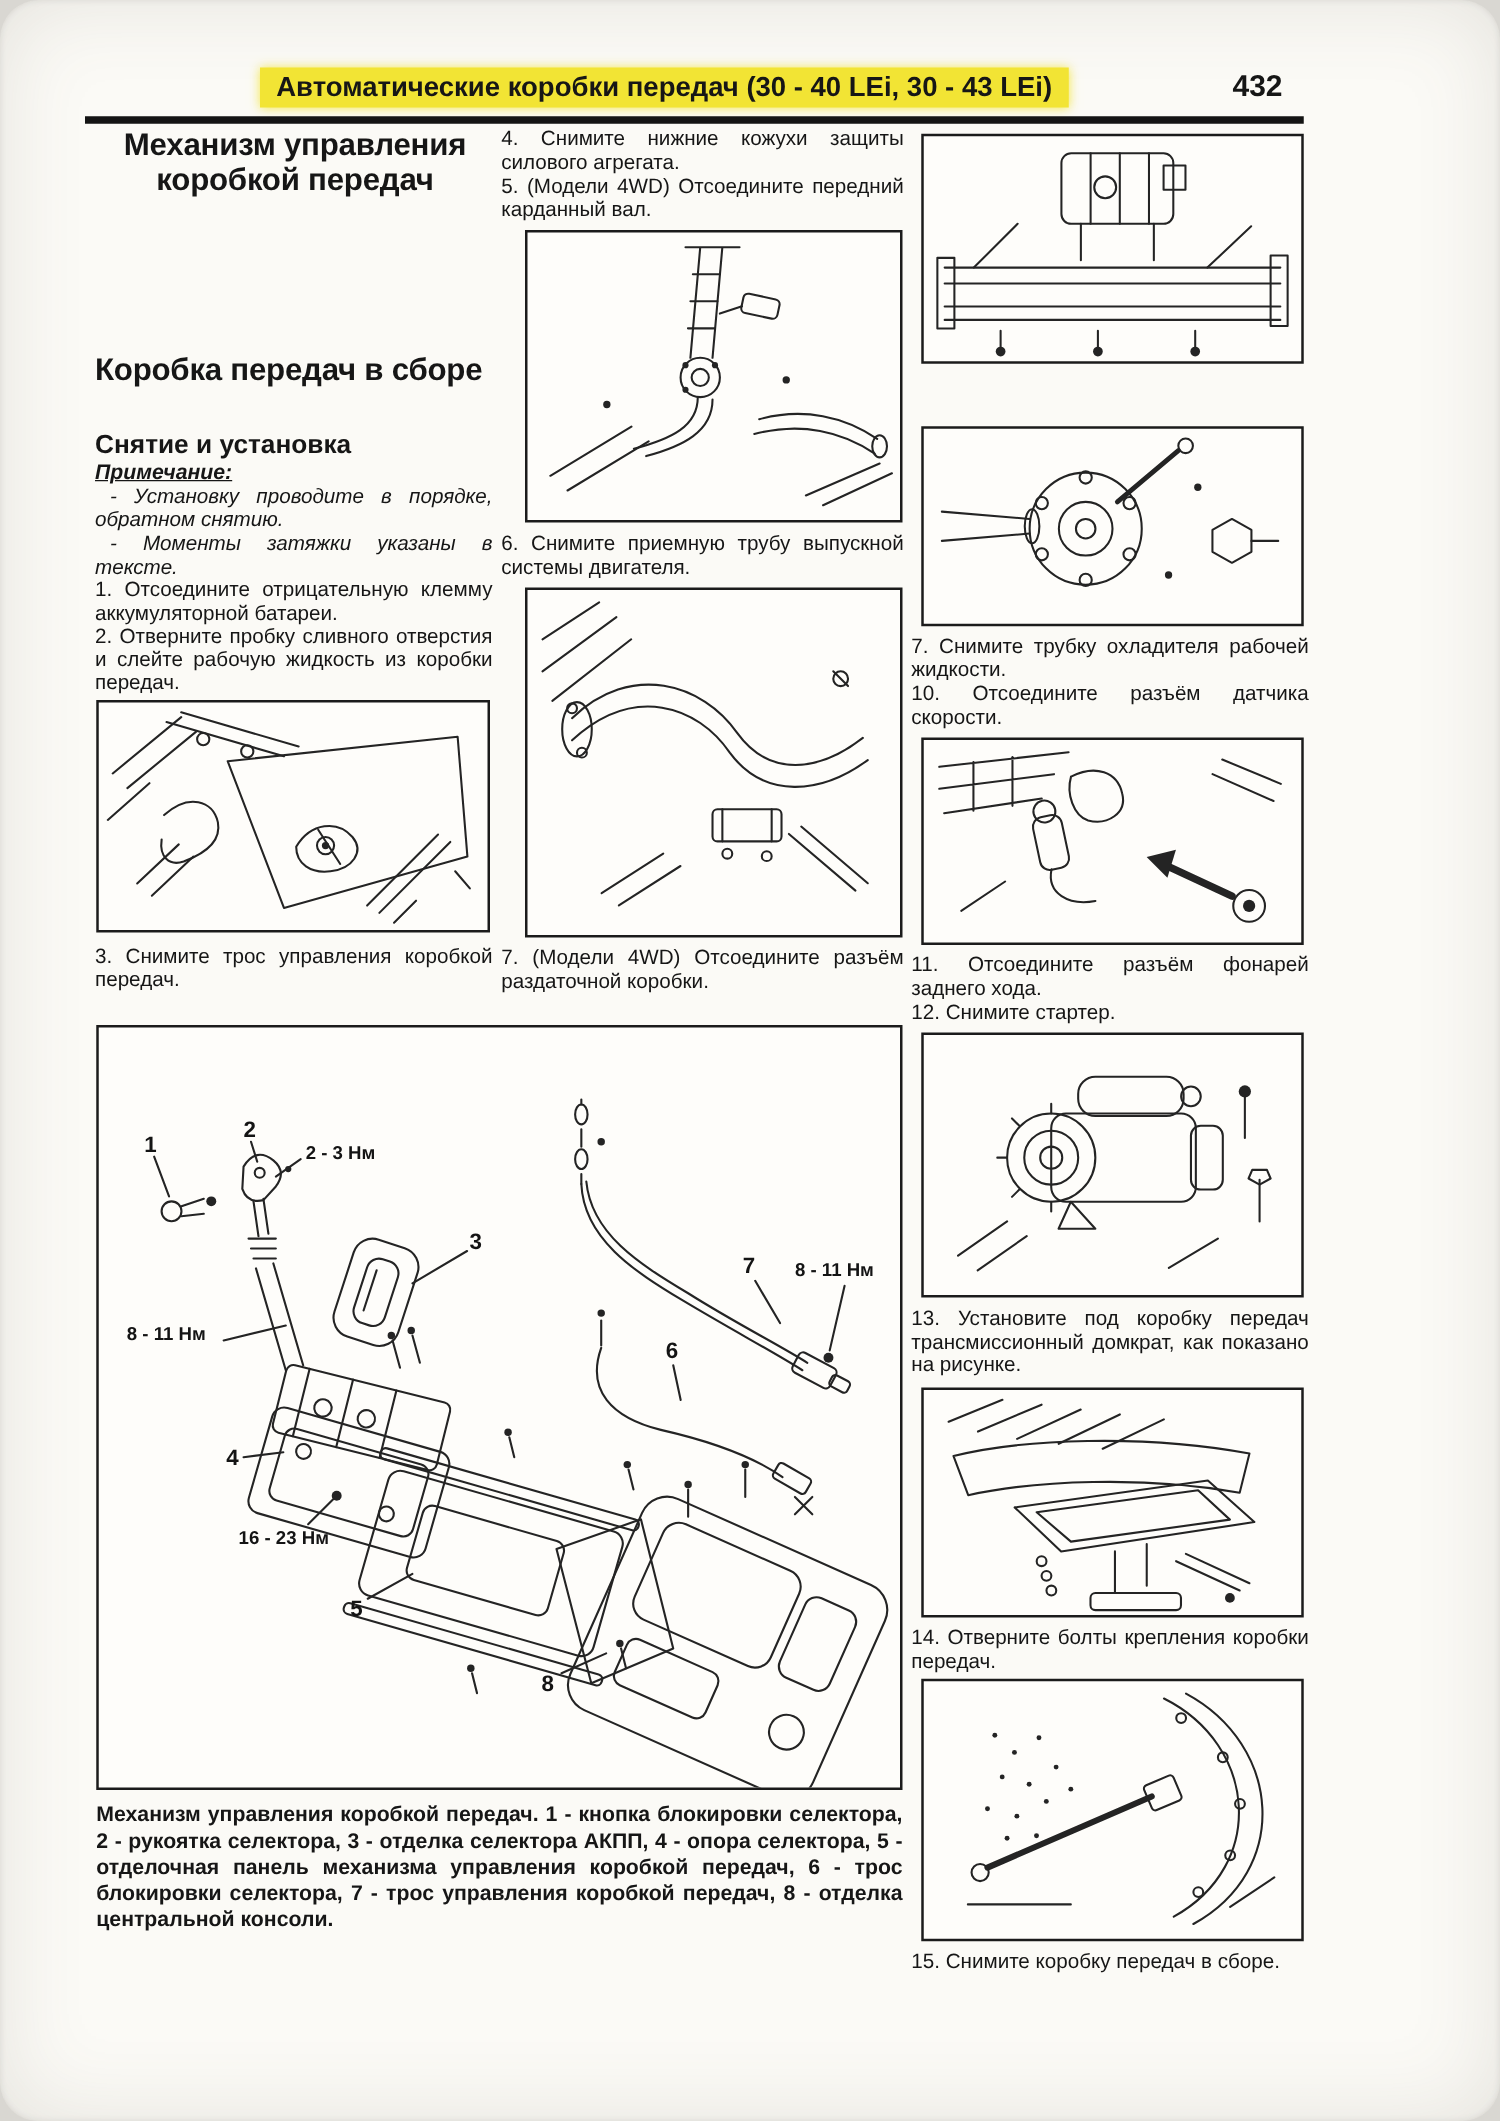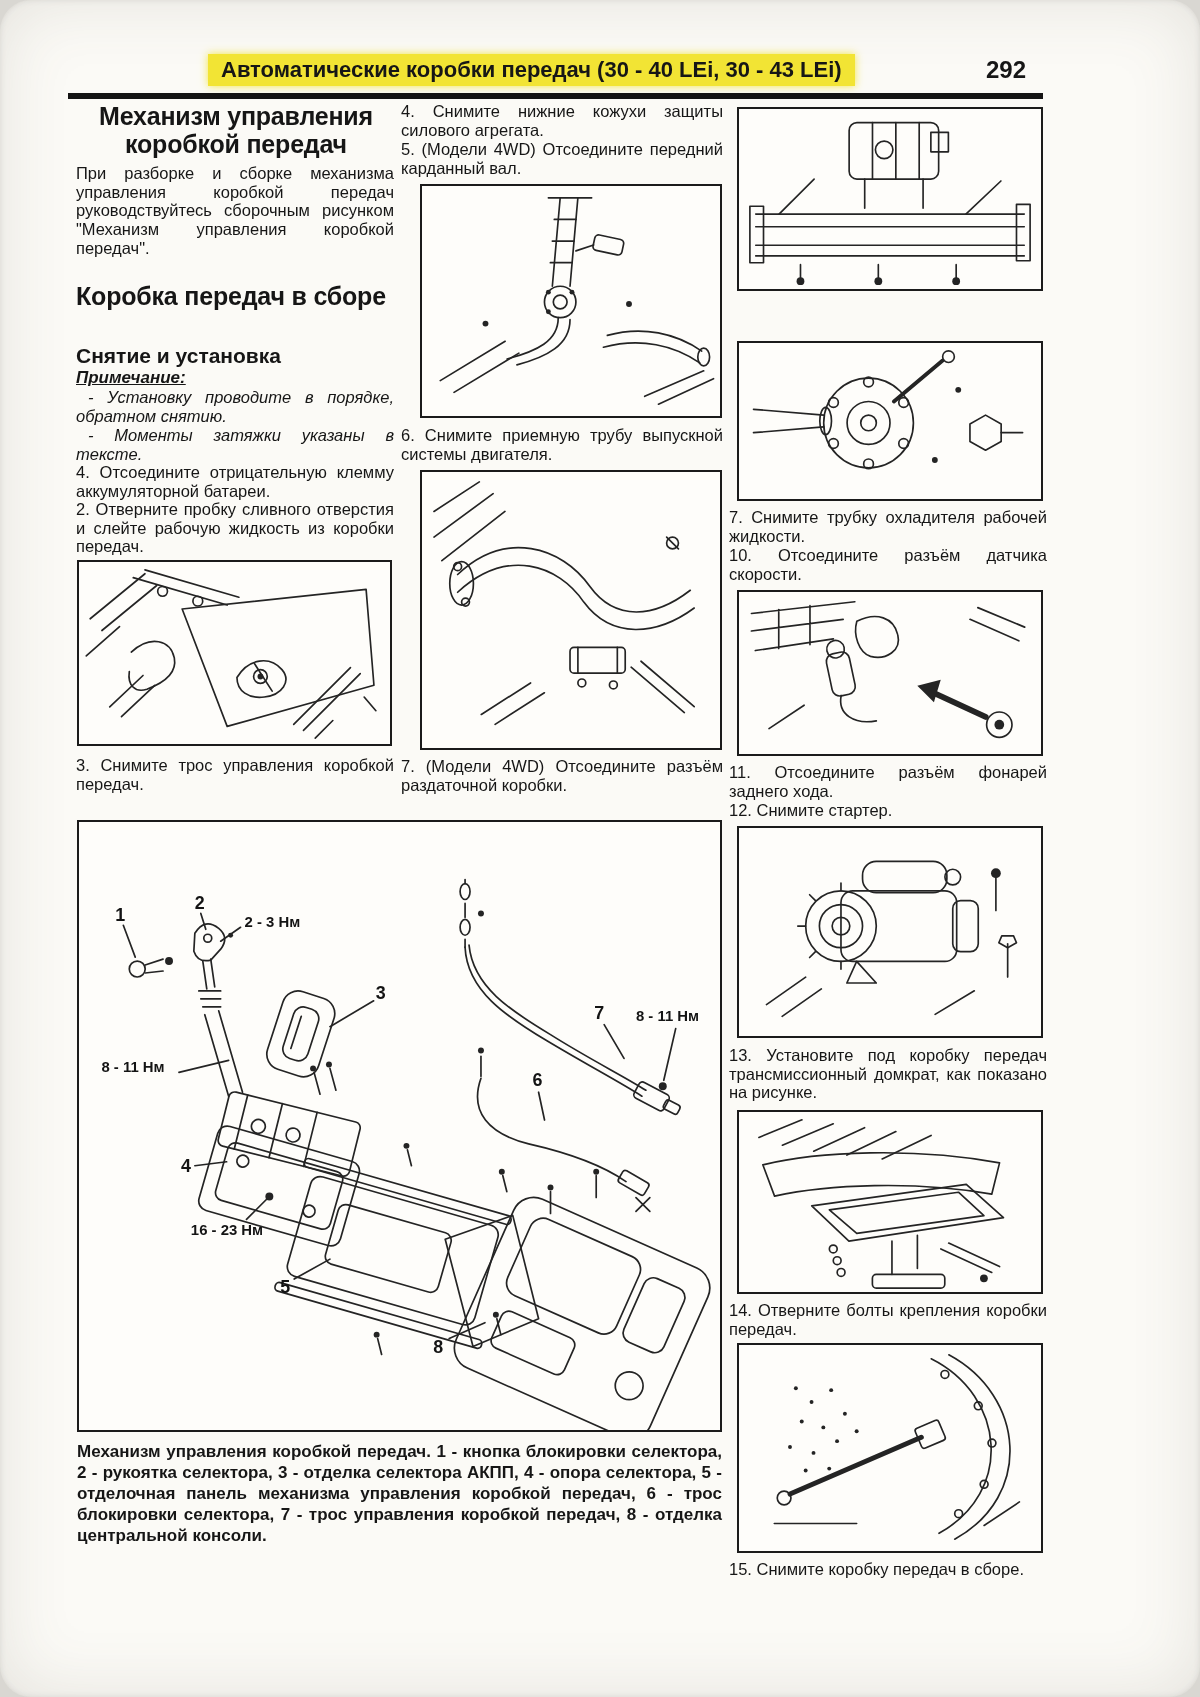--- a/index.html
+++ b/index.html
@@ -28,31 +28,30 @@
   .ink { fill:#242424; stroke:none; }
   .dlabel { font-family:"Liberation Sans", sans-serif; font-size:18px; font-weight:bold; fill:#141414; }
   .dtorque { font-family:"Liberation Sans", sans-serif; font-size:15px; font-weight:bold; fill:#141414; }
 </style>
 </head>
 <body>
 
 <div class="page">
 
   <div class="abs header-title" style="left:208px; top:54px;">Автоматические коробки передач (30 - 40 LEi, 30 - 43 LEi)</div>
-  <div class="abs page-num" style="left:986px; top:56px;">292</div>
+  <div class="abs page-num" style="left:986px; top:56px;">432</div>
   <div class="abs rule" style="left:68px; top:93px; width:975px; height:6px;"></div>
 
   <div class="abs h1" style="left:76px; top:102px; width:320px;text-align:center;">Механизм управления коробкой передач</div>
-  <div class="abs body-text" style="left:76px; top:164px; width:318px;">При разборке и сборке механизма управления коробкой передач руководствуйтесь сборочным рисунком "Механизм управления коробкой передач".</div>
   <div class="abs h1" style="left:76px; top:282px; width:320px;">Коробка передач в сборе</div>
   <div class="abs h2" style="left:76px; top:344px; width:320px;">Снятие и установка</div>
   <div class="abs note-label" style="left:76px; top:368px;">Примечание:</div>
   <div class="abs note" style="left:76px; top:388px; width:318px;">- Установку проводите в порядке, обратном снятию.</div>
   <div class="abs note" style="left:76px; top:426px; width:318px;">- Моменты затяжки указаны в тексте.</div>
-  <div class="abs body-text" style="left:76px; top:463px; width:318px;">4. Отсоедините отрицательную клемму аккумуляторной батареи.</div>
+  <div class="abs body-text" style="left:76px; top:463px; width:318px;">1. Отсоедините отрицательную клемму аккумуляторной батареи.</div>
   <div class="abs body-text" style="left:76px; top:500px; width:318px;">2. Отверните пробку сливного отверстия и слейте рабочую жидкость из коробки передач.</div>
 
   <div class="figure" style="left:77px; top:560px; width:315px; height:186px;">
     <svg viewBox="0 0 315 186">
       <g class="art">
         <path d="M10 58 L66 12 M22 70 L78 24 M6 96 L40 66"></path>
         <path d="M54 16 L150 44 M66 8 L162 36"></path>
         <circle cx="84" cy="30" r="5"></circle>
           <circle cx="120" cy="40" r="5"></circle>
         <path d="M52 92 C72 74 92 80 96 98 C99 114 84 124 68 130 C56 134 48 126 50 112"></path>

